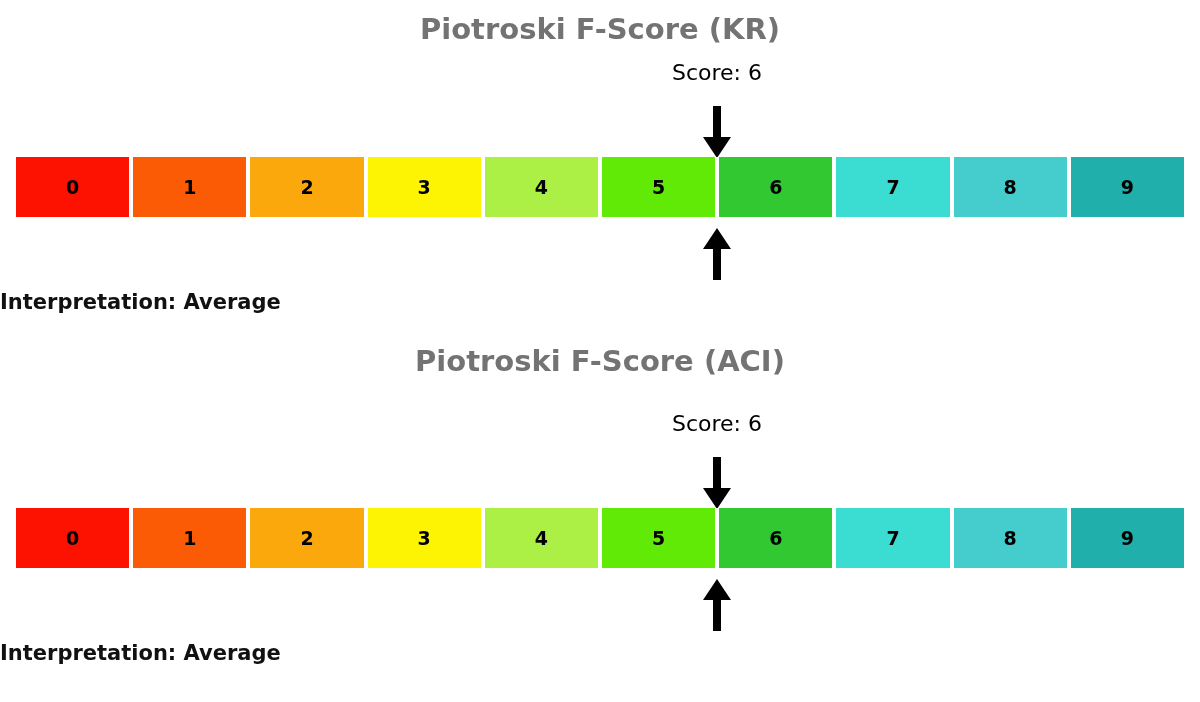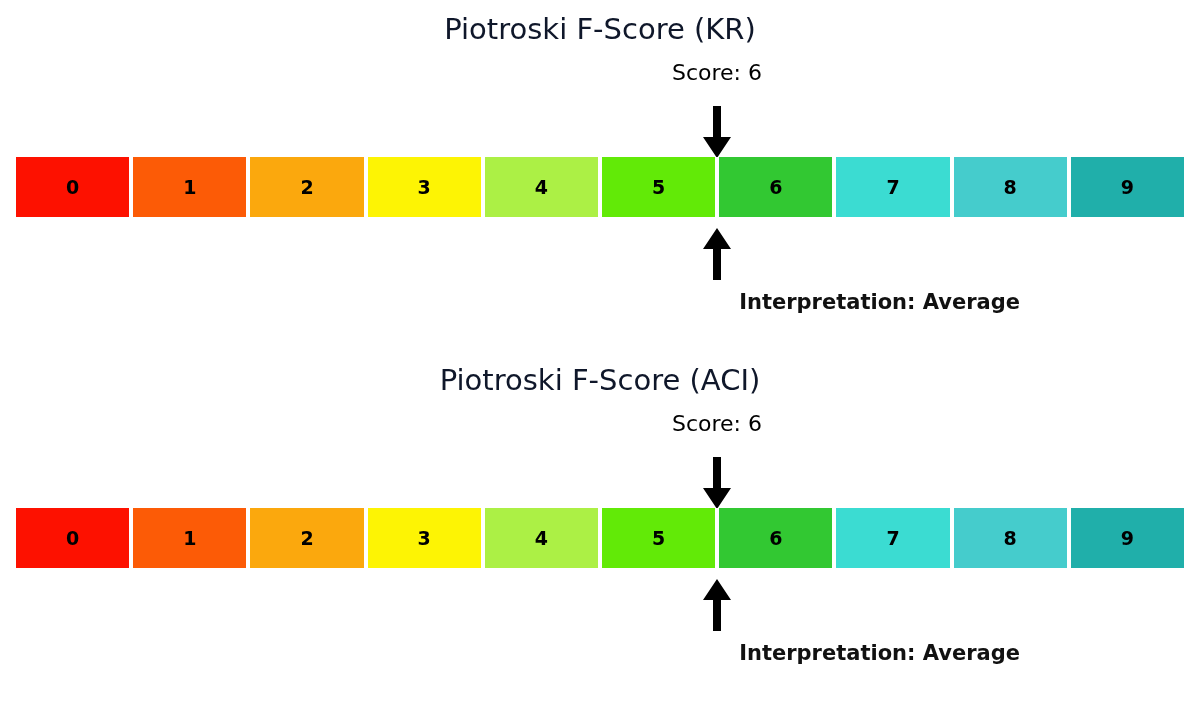--- a/index.html
+++ b/index.html
@@ -20,42 +20,42 @@
     position: absolute;
     left: 0;
     width: 1200px;
   }
 
   .panel-title {
     position: absolute;
     left: 0;
     width: 1200px;
     text-align: center;
-    color: #0f172a;
+    color: #737373;
     font-size: 29px;
-    font-weight: 400;
+    font-weight: 700;
     letter-spacing: 0px;
     white-space: nowrap;
   }
 
   .score-label {
     position: absolute;
     text-align: center;
     color: #000000;
     font-size: 22px;
     font-weight: normal;
     white-space: nowrap;
     transform: translateX(-50%);
   }
 
   .interp-label {
     position: absolute;
     left: 0;
     width: 1020px;
-    text-align: right;
+    text-align: left;
     color: #111111;
     font-size: 21px;
     font-weight: bold;
     white-space: nowrap;
   }
 
   .scale-bar {
     position: absolute;
     left: 16px;
     width: 1168px;
@@ -139,21 +139,21 @@
     <svg width="34" height="52" viewBox="0 0 34 52" aria-hidden="true">
       <path d="M17 0 L31 21 H21 V52 H13 V21 H3 Z" fill="#000000"></path>
     </svg>
   </div>
 
   <div class="interp-label" style="top:290px;">Interpretation: Average</div>
 </div>
 
 <div class="panel">
 
-  <div class="panel-title" style="top:363px;">Piotroski F-Score (ACI)</div>
+  <div class="panel-title" style="top:344px;">Piotroski F-Score (ACI)</div>
 
   <div class="score-label" style="top:411px; left:717px;">Score: 6</div>
 
   <div class="arrow" style="top:457px; left:717px;">
     <svg width="34" height="52" viewBox="0 0 34 52" aria-hidden="true">
       <path d="M13 0 H21 V31 H31 L17 52 L3 31 H13 Z" fill="#000000"></path>
     </svg>
   </div>
 
   <div class="scale-bar" style="top:508px;">

